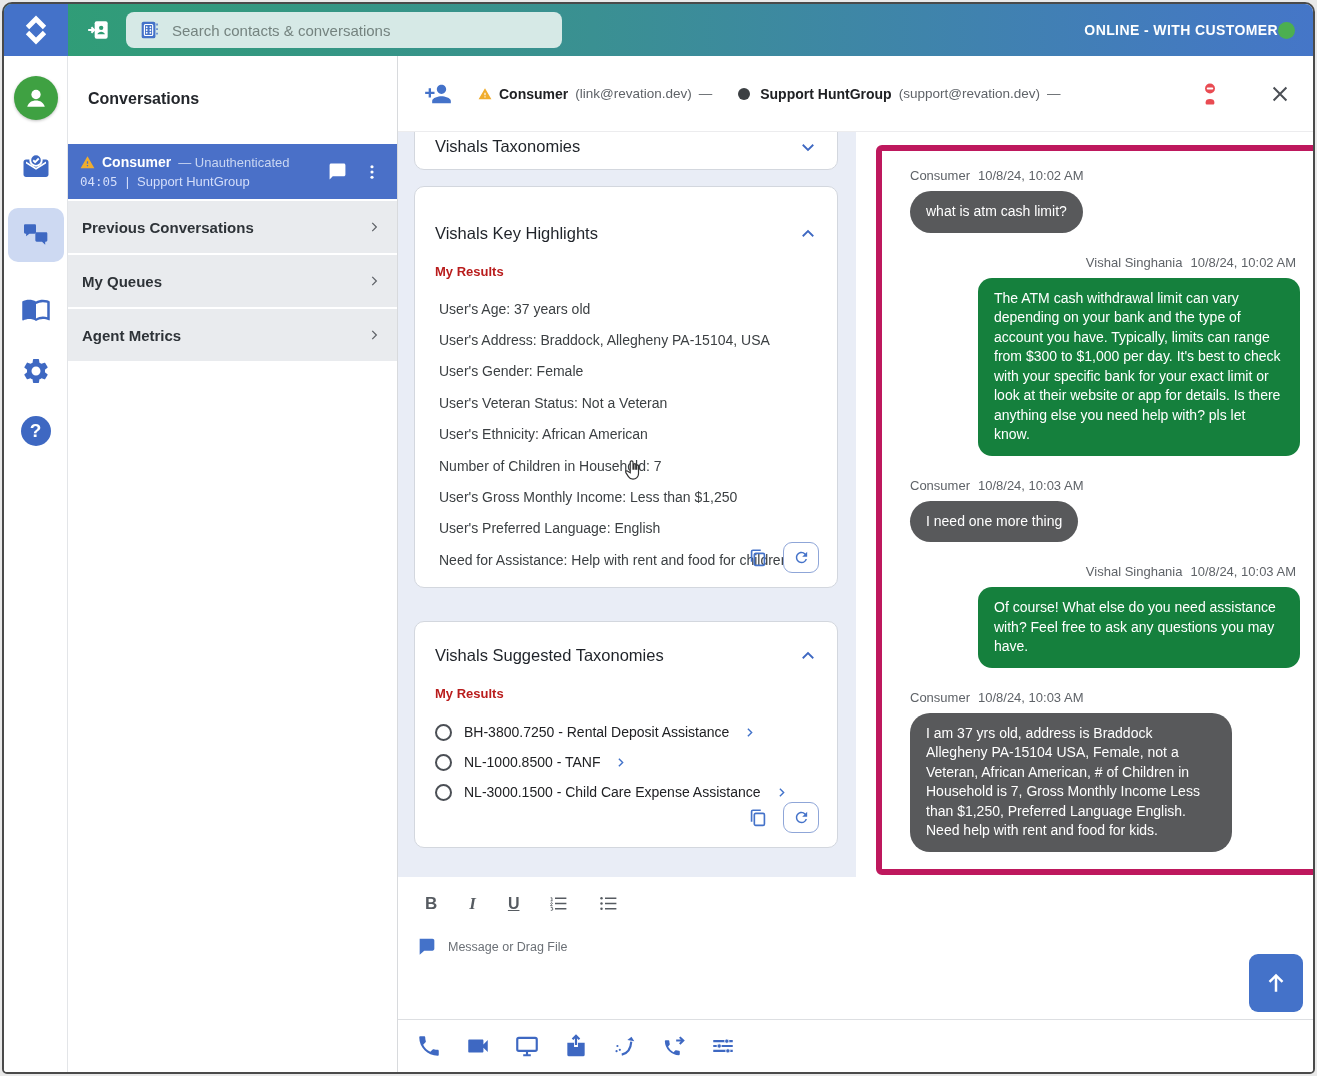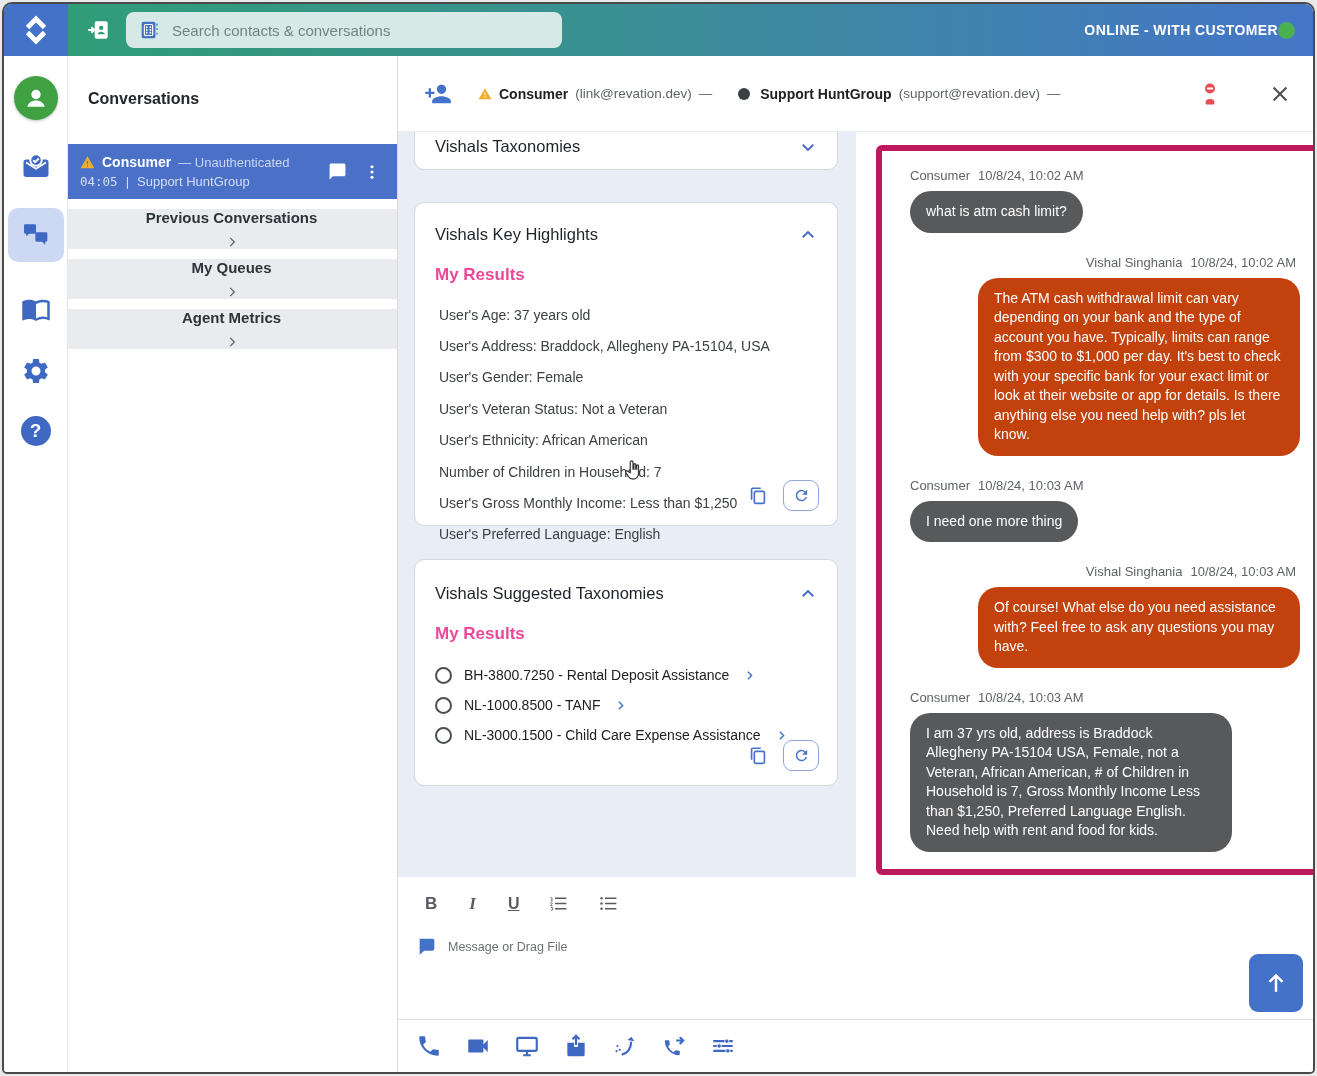--- a/index.html
+++ b/index.html
@@ -34,62 +34,62 @@
   .conv-title { font-size:16px; font-weight:bold; color:#23262b; padding:34px 0 0 20px; }
   .conv-list { margin-top:36px; }
   .conv-active { background:#4a70c8; color:#fff; padding:9px 12px 9px 12px; height:55px; display:flex; align-items:center; }
   .ca-texts { flex:1; min-width:0; }
   .ca-line1 { display:flex; align-items:center; gap:7px; font-size:14px; }
   .ca-name { font-weight:bold; color:#fff; }
   .ca-status { color:#c9d6f2; font-size:13px; }
   .ca-line2 { margin-top:4px; font-size:13px; color:#d4defa; display:flex; gap:8px; align-items:center; }
   .ca-timer { font-family:"DejaVu Sans Mono","Liberation Mono",monospace; font-size:12.5px; }
   .ca-icons { display:flex; align-items:center; gap:16px; padding-right:4px; }
-  .conv-item { background:#e9ebee; margin-top:10px; height:40px; display:flex; align-items:center; justify-content:space-between; padding:0 16px 0 14px; cursor:pointer;flex-direction:column; }
+  .conv-item { background:#e9ebee; margin-top:2px; height:52px; display:flex; align-items:center; justify-content:space-between; padding:0 16px 0 14px; cursor:pointer; }
   .conv-item span { font-size:15px; font-weight:bold; color:#2e3338; }
 
   
   .main { position:absolute; left:394px; top:52px; right:0; bottom:0; background:#fff; }
   .chat-header { height:76px; display:flex; align-items:center; padding-left:26px; border-bottom:1px solid #ececee; }
   .hdr-group { display:flex; align-items:center; gap:7px; margin-left:26px; font-size:14px; }
   .hdr-name { font-weight:bold; color:#202124; }
   .hdr-email { color:#5f6368; font-size:13.5px; }
   .hdr-dot { width:12px; height:12px; border-radius:50%; background:#3c4043; margin-right:3px; }
   .hdr-right { margin-left:auto; display:flex; align-items:center; gap:46px; padding-right:22px; }
 
   .main-body { position:absolute; left:0; top:76px; right:0; height:745px; }
   .cards-col { position:absolute; left:0; top:0; width:458px; height:745px; background:#e9edf6; overflow:hidden; padding:0 18px 0 16px; }
   .card { background:#fff; border:1px solid #d3d7de; border-radius:10px; position:relative; }
   .card-title-row { display:flex; align-items:center; justify-content:space-between; padding:0 20px; }
   .card-title { font-size:16.5px; color:#1f2329; }
   .card1 { margin-top:-22px; height:60px; padding-top:26px; }
-  .card2 { margin-top:32px; height:324px; padding-top:22px; }
+  .card2 { margin-top:16px; height:402px; padding-top:37px; }
   .card3 { margin-top:33px; height:227px; padding-top:24px; }
-  .card-sub { font-size:17px; font-weight:bold; color:#ec4899; padding:0 20px; margin-top:21px; }
+  .card-sub { font-size:13px; font-weight:bold; color:#b91c1c; padding:0 20px; margin-top:21px; }
   .hl-list { margin-top:14px; padding:0 20px 0 24px; list-style:none; }
   .hl-list li { font-size:14px; color:#3c4043; padding:7.7px 0; }
   .card-btns { position:absolute; right:18px; bottom:14px; display:flex; align-items:center; gap:14px; }
   .refresh-btn { width:36px; height:31px; border:1.5px solid #8fa6d8; border-radius:9px; background:#fff; display:flex; align-items:center; justify-content:center; cursor:pointer; }
   .tax-list { margin-top:16px; padding:0 20px; }
   .tax-row { display:flex; align-items:center; gap:12px; padding:6.5px 0;text-align:right; }
   .radio { width:17px; height:17px; border:2px solid #4b4f55; border-radius:50%; background:#fff; flex:none; cursor:pointer; }
   .tax-label { font-size:14px; color:#202124; }
   .tax-chev { margin-left:2px; }
 
   
   .chat-panel { position:absolute; left:478px; top:13px; width:458px; height:730px; border:6px solid #be185d; border-radius:6px; background:#fff; overflow:hidden; }
   .chat-inner { padding:17px 28px; display:flex; flex-direction:column; }
   .msg-meta { font-size:13px; color:#5f6368; margin-top:22px; }
   .msg-meta.first { margin-top:0; }
   .msg-meta .t { margin-left:8px; }
   .msg-meta.right { align-self:flex-end; margin-right:4px; }
   .bubble { margin-top:8px; max-width:330px; font-size:14px; font-weight:500; line-height:19.5px; padding:11px 16px; color:#fff; }
   .bubble.left { align-self:flex-start; background:#58595b; border-radius:22px; }
   .bubble.left.big { border-radius:20px; }
-  .bubble.right { align-self:flex-end; background:#c2410c; border-radius:20px; }
+  .bubble.right { align-self:flex-end; background:#15803d; border-radius:14px; }
 
   
   .composer { position:absolute; left:0; top:821px; right:0; height:142px; background:#fff; }
   .fmt-row { display:flex; align-items:center; gap:29px; padding:16px 0 0 27px; color:#565b61; }
   .fmt-b { font-size:17px; font-weight:bold; cursor:pointer; }
   .fmt-i { font-size:17px; font-style:italic; font-family:"Liberation Serif","DejaVu Serif",serif; font-weight:bold; cursor:pointer; padding:0 3px; }
   .fmt-u { font-size:16px; text-decoration:underline; font-weight:bold; cursor:pointer; }
   .msg-row { display:flex; align-items:center; gap:10px; margin-top:22px; padding-left:18px; }
   .msg-row span { font-size:12.5px; color:#6b7076; }
   .send-btn { position:absolute; right:10px; top:77px; width:54px; height:58px; background:#4472c9; border:none; border-radius:9px; cursor:pointer; display:flex; align-items:center; justify-content:center; }

